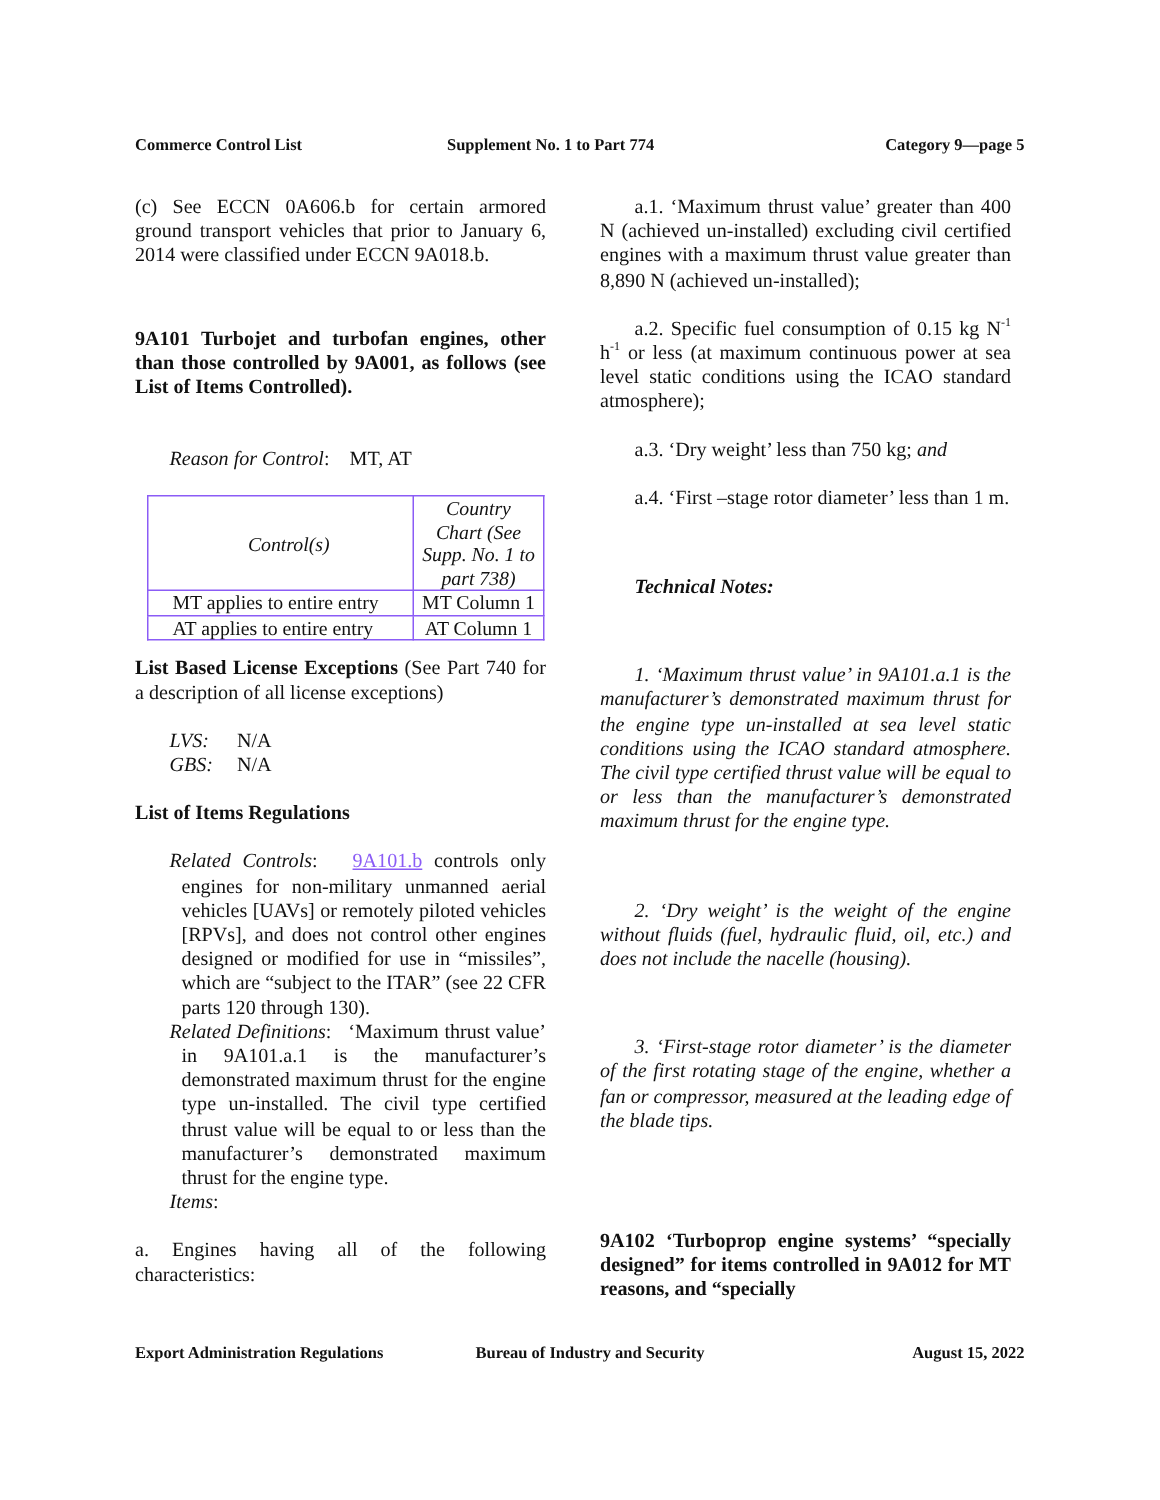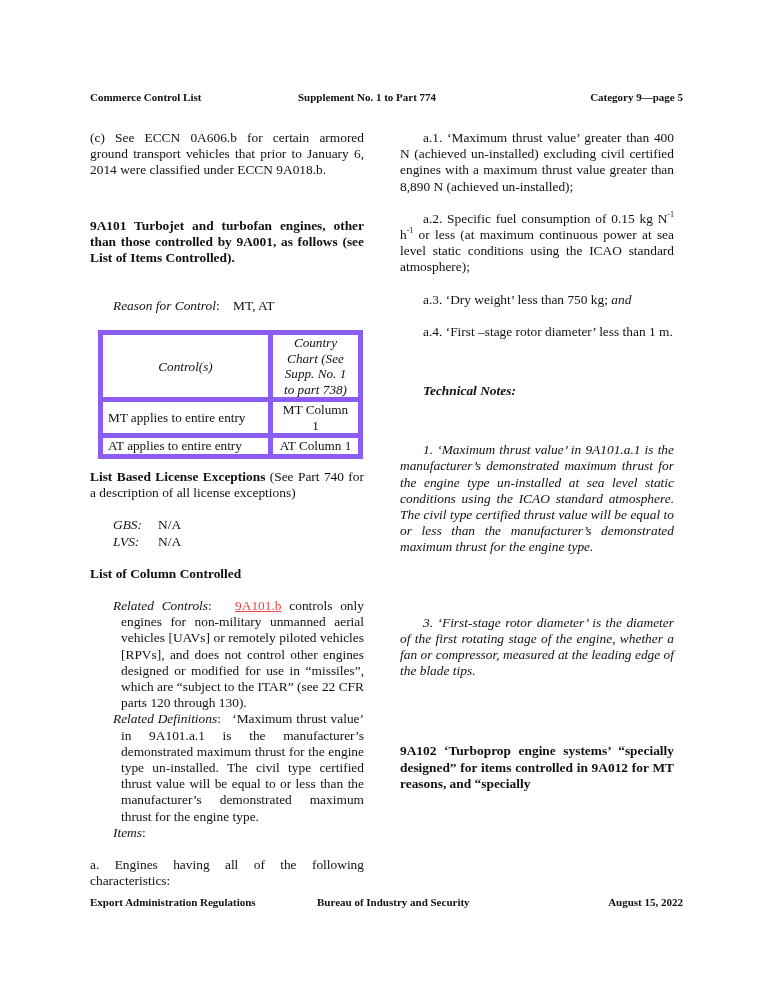--- a/index.html
+++ b/index.html
@@ -10,24 +10,24 @@
   .ftr { top: 896px; }
   .hdr span, .ftr span { position: absolute; top: 0; white-space: nowrap; }
   .col { position: absolute; top: 130px; width: 274px; font-size: 13.4px; line-height: 16.2px; }
   .col-left { left: 90px; }
   .col-right { left: 400px; }
   p { margin: 0; text-align: justify; }
   .b { font-weight: bold; }
   .i { font-style: italic; margin-top: 27px; }
   .ind { text-indent: 23px; }
   .hang2 { margin-left: 23px; padding-left: 8px; text-indent: -8px; }
-  a.link { color: #ef4444; text-decoration: underline; }
+  a.link { color: #8b5cf6; text-decoration: underline; }
   table.ctl { border-collapse: collapse; margin-left: 8px; width: 265px; font-size: 13.2px; line-height: 15.5px; }
-  table.ctl td { border: 5px solid #8b5cf6; padding: 0 5px; }
-  table.ctl td.c1 { width: 155px; }
+  table.ctl td { border: 1px solid #8b5cf6; padding: 0 5px; }
+  table.ctl td.c1 { width: 155px; padding-left: 16px; }
   table.ctl td.c2 { text-align: center; }
   .sup { font-size: 8px; vertical-align: top; line-height: 8px; }
   .sp16 { height: 16px; }
   .sp32 { height: 32px; }
   .sp10 { height: 10px; }
   .lvs { padding-left: 23px; }
   .lvs span.lab { display: inline-block; width: 45px; font-style: italic; }
 </style>
 </head>
 <body>
@@ -60,24 +60,24 @@
     </tr>
     <tr>
       <td class="c1">AT applies to entire entry</td>
       <td class="c2">AT Column 1</td>
     </tr>
   </tbody>
     </table>
   <div class="sp10"></div>
   <p><span class="b">List Based License Exceptions</span><span> (See Part 740 for a description of all license exceptions)</span></p>
   <div class="sp16"></div>
+  <p class="lvs"><span class="lab"><span>LVS</span>:</span><span>N/A</span></p>
   <p class="lvs"><span class="lab"><span>GBS</span>:</span><span>N/A</span></p>
-  <p class="lvs"><span class="lab"><span>LVS</span>:</span><span>N/A</span></p>
   <div class="sp16"></div>
-  <p class="b">List of Column Controlled</p>
+  <p class="b">List of Items Regulations</p>
   <div class="sp16"></div>
   <p class="hang2"><span class="i">Related Controls</span>:&nbsp;&nbsp; <a class="link" href="#">9A101.b</a><span> controls only engines for non-military unmanned aerial vehicles [UAVs] or remotely piloted vehicles [RPVs], and does not control other engines designed or modified for use in “missiles”, which are “subject to the ITAR” (see 22 CFR parts 120 through 130).</span></p>
   <p class="hang2"><span class="i">Related Definitions</span>:&nbsp;&nbsp; <span>‘Maximum thrust value’ in 9A101.a.1 is the manufacturer’s demonstrated maximum thrust for the engine type un-installed.  The civil type certified thrust value will be equal to or less than the manufacturer’s demonstrated maximum thrust for the engine type.</span></p>
   <p class="hang2"><span class="i">Items</span>:</p>
   <div class="sp16"></div>
   <p>a. Engines having all of the following characteristics:</p>
 </div>
 
 <div class="col col-right">
   <p class="ind">a.1.  ‘Maximum thrust value’ greater than 400 N (achieved  un-installed) excluding civil certified engines with a maximum thrust value greater than 8,890 N (achieved un-installed);</p>
@@ -85,20 +85,21 @@
   <p class="ind"><span>a.2.  Specific fuel consumption of 0.15 kg N</span><span class="sup">-1</span><span> h</span><span class="sup">-1</span><span> or less (at maximum continuous power at sea level static conditions using the ICAO standard atmosphere);</span></p>
   <div class="sp16"></div>
   <p class="ind"><span>a.3.  ‘Dry weight’ less than 750 kg; </span><span class="i">and</span></p>
   <div class="sp16"></div>
   <p class="ind">a.4. ‘First –stage rotor diameter’ less than 1 m.</p>
   <div class="sp16"></div>
   <p class="ind b i">Technical Notes:</p>
   <div class="sp16"></div>
   <p class="ind i">1.  ‘Maximum thrust value’ in 9A101.a.1 is the manufacturer’s demonstrated maximum thrust for the engine type un-installed at sea level static conditions using the ICAO standard atmosphere.  The civil type certified thrust value will be equal to or less than the manufacturer’s demonstrated maximum thrust for the engine type.</p>
   <div class="sp16"></div>
+  <p class="ind i">2.  ‘Dry weight’ is the weight of the engine without fluids (fuel, hydraulic fluid, oil, etc.) and does not include the nacelle (housing).</p>
   <div class="sp16"></div>
   <p class="ind i">3.  ‘First-stage rotor diameter’ is the diameter of the first rotating stage of the engine, whether a fan or compressor, measured at the leading edge of the blade tips.</p>
   <div class="sp32"></div>
   <div class="sp32"></div>
   <p class="b">9A102   ‘Turboprop engine systems’ “specially designed” for items controlled in 9A012 for MT reasons, and “specially</p>
 </div>
 
 <div class="ftr">
   <span style="left:0">Export Administration Regulations</span>
   <span style="left:227px">Bureau of Industry and Security</span>

